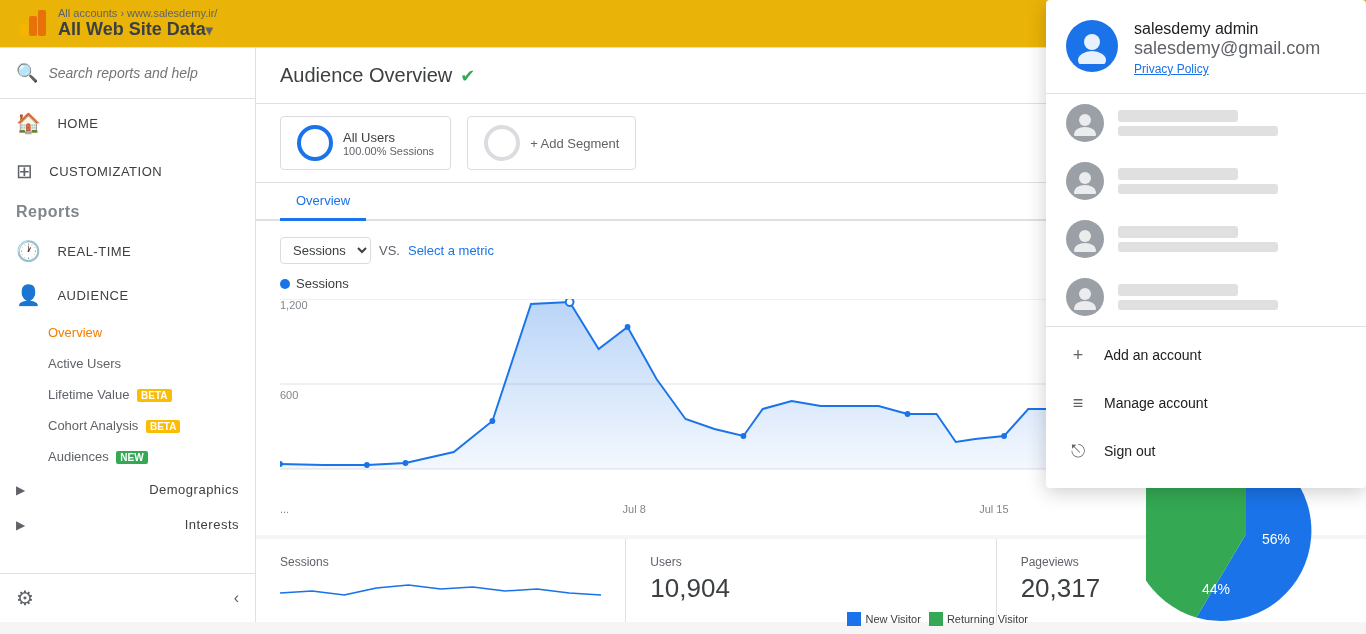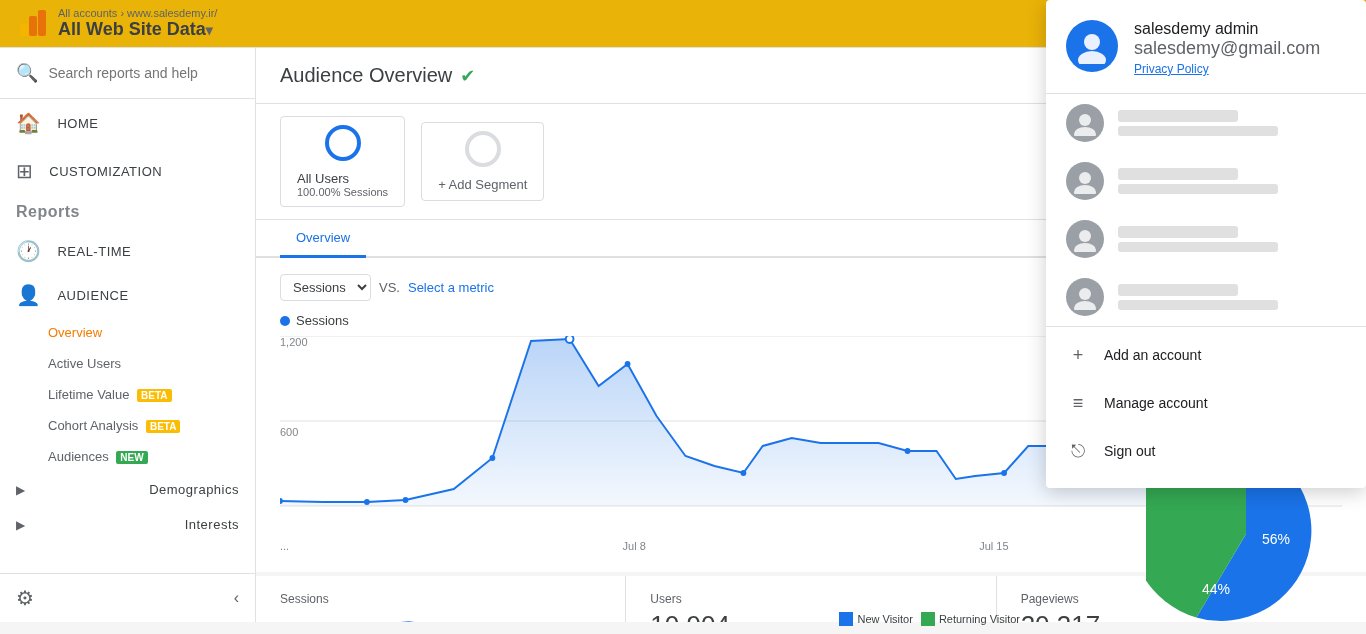--- a/index.html
+++ b/index.html
@@ -70,20 +70,21 @@
       border-bottom: 1px solid #e0e0e0;
       gap: 10px;
     }
     .search-area input {
       border: none;
       outline: none;
       font-size: 14px;
       color: #5f6368;
       width: 100%;
       background: transparent;
+      font-style: italic;
     }
     .search-icon-wrap { color: #5f6368; font-size: 18px; }
 
     .nav-item {
       display: flex;
       align-items: center;
       padding: 12px 16px;
       gap: 16px;
       cursor: pointer;
       color: #3c4043;
@@ -197,21 +198,20 @@
       display: flex;
       align-items: center;
       gap: 10px;
       background: #fff;
       border: 1px solid #dadce0;
       border-radius: 4px;
       padding: 8px 16px;
       font-size: 13px;
       color: #3c4043;
       cursor: pointer;
-      flex-direction: column;
     }
     .segment-circle {
       width: 36px;
       height: 36px;
       border-radius: 50%;
       border: 4px solid #1a73e8;
       display: inline-block;
     }
     .segment-circle-gray {
       width: 36px;
@@ -610,21 +610,21 @@
         <div class="stat-value">20,317</div>
         <svg class="mini-chart" viewBox="0 0 200 30" preserveAspectRatio="none">
           <polyline points="0,20 20,22 40,16 60,18 80,14 100,12 120,16 140,20 160,18 180,22 200,20" fill="none" stroke="#1a73e8" stroke-width="1.5"></polyline>
         </svg>
       </div>
     </div>
 
   </div>
 </div>
 
-<div style="position:absolute; bottom: 0; right: 338px; display:flex; align-items:center; gap:8px; z-index:5; background:transparent; padding:8px;">
+<div style="position:absolute; bottom: 0; right: 330px; display:flex; align-items:center; gap:8px; z-index:5; background:transparent; padding:8px;">
   <div style="display:flex;align-items:center;gap:4px;">
     <div style="width:14px;height:14px;background:#1a73e8;"></div>
     <span style="font-size:11px;color:#3c4043;">New Visitor</span>
   </div>
   <div style="display:flex;align-items:center;gap:4px;">
     <div style="width:14px;height:14px;background:#34a853;"></div>
     <span style="font-size:11px;color:#3c4043;">Returning Visitor</span>
   </div>
 </div>
 <div style="position:absolute; bottom: 0; right: 20px; width: 200px; height: 200px; z-index:5;">

